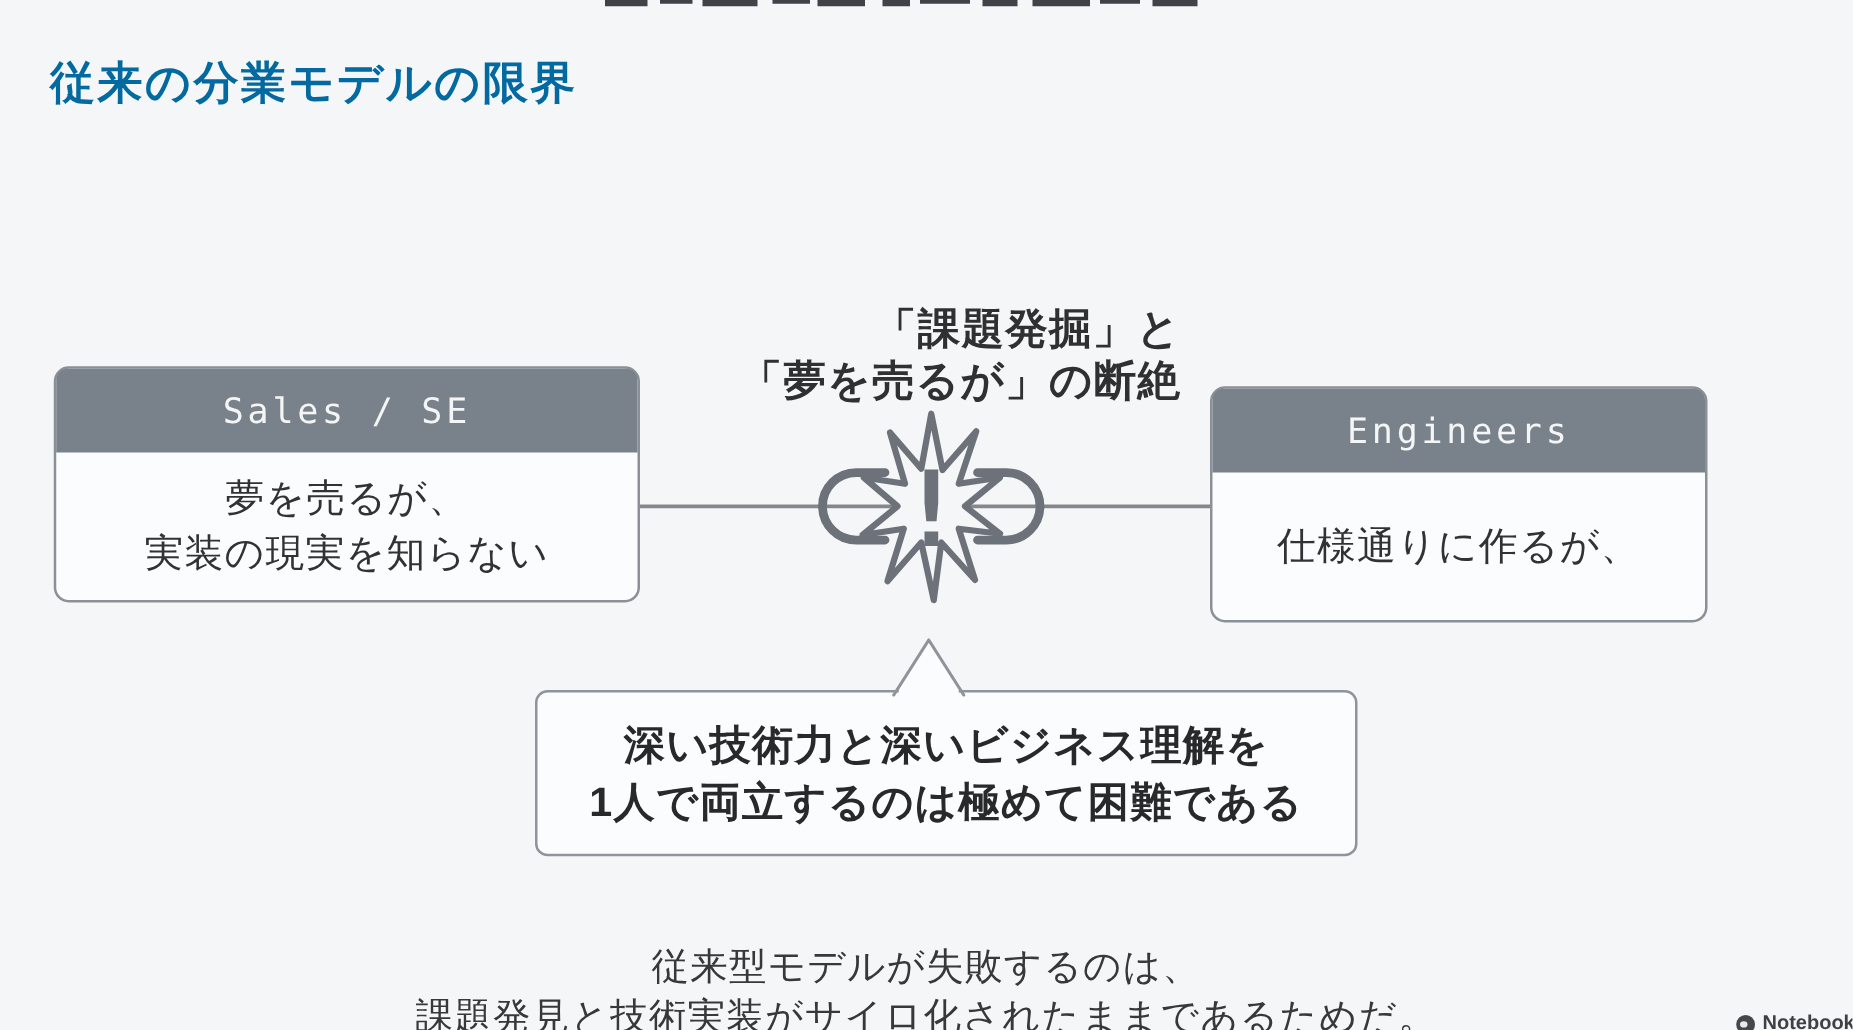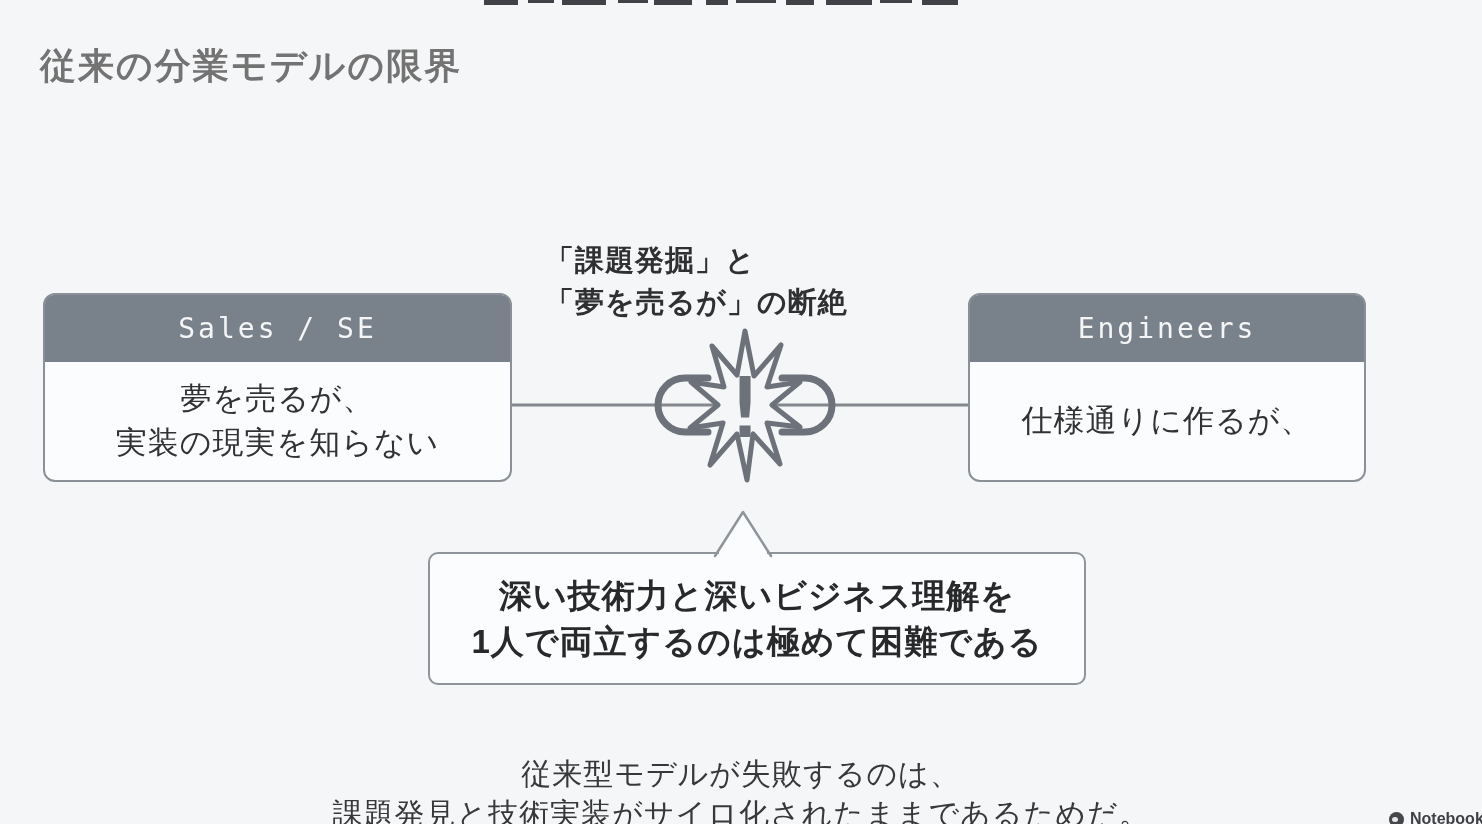--- a/index.html
+++ b/index.html
@@ -15,38 +15,38 @@
   
   .top-remnant {
     position: absolute; left: 484px; top: 0; width: 494px; height: 6px;
     display: flex; align-items: flex-start; overflow: hidden;
   }
   .top-remnant span { display: block; background: #404248; height: 5px; flex: none; }
   .top-remnant span.short { height: 3px; }
 
   .title {
     position: absolute; left: 40px; top: 42px; margin: 0;
-    font-size: 36px; font-weight: 700; letter-spacing: 2px; color: #737373;
+    font-size: 36px; font-weight: 700; letter-spacing: 2px; color: #0369a1;
   }
 
   .conflict-label {
     position: absolute; left: 545px; top: 242px; width: 400px;
-    text-align: left; font-size: 29px; font-weight: 600;
-    line-height: 42px; color: #2f3032; letter-spacing: 1px; font-family: Liberation Mono, monospace;
+    text-align: right; font-size: 34px; font-weight: 600;
+    line-height: 42px; color: #2f3032; letter-spacing: 1px;
   }
 
   .connector-svg { position: absolute; left: 510px; top: 320px; }
 
   .role-box {
     position: absolute; top: 293px; height: 189px;
     background: #fbfcfd; border: 2px solid #8b9097; border-radius: 12px;
     box-sizing: border-box; display: flex; flex-direction: column;
   }
   .role-box.left  { left: 43px;  width: 469px; }
-  .role-box.right { left: 968px; width: 398px; }
+  .role-box.right { left: 968px; width: 398px; margin-top: 16px; }
   .role-header {
     height: 67px; flex: none;
     background: #79828b; border-radius: 9px 9px 0 0;
     display: flex; align-items: center; justify-content: center;
     font-family: "DejaVu Sans Mono", "Liberation Mono", monospace;
     font-size: 28px; letter-spacing: 3px; color: #f4f5f6;
   }
   .role-body {
     flex: 1; display: flex; flex-direction: column;
     align-items: center; justify-content: center;

